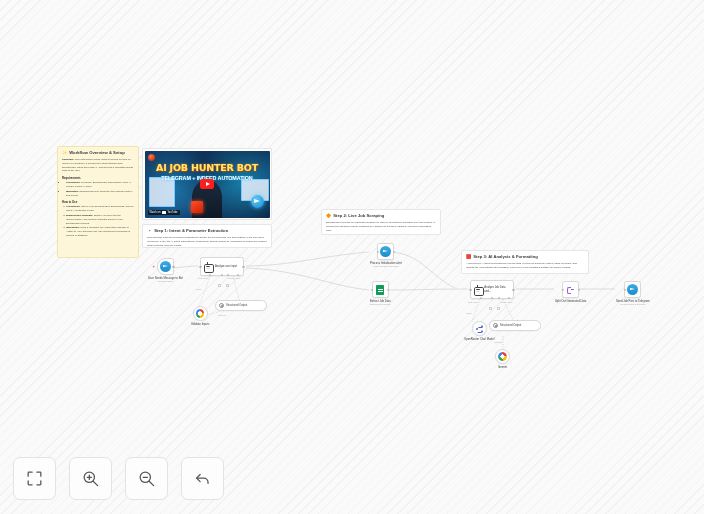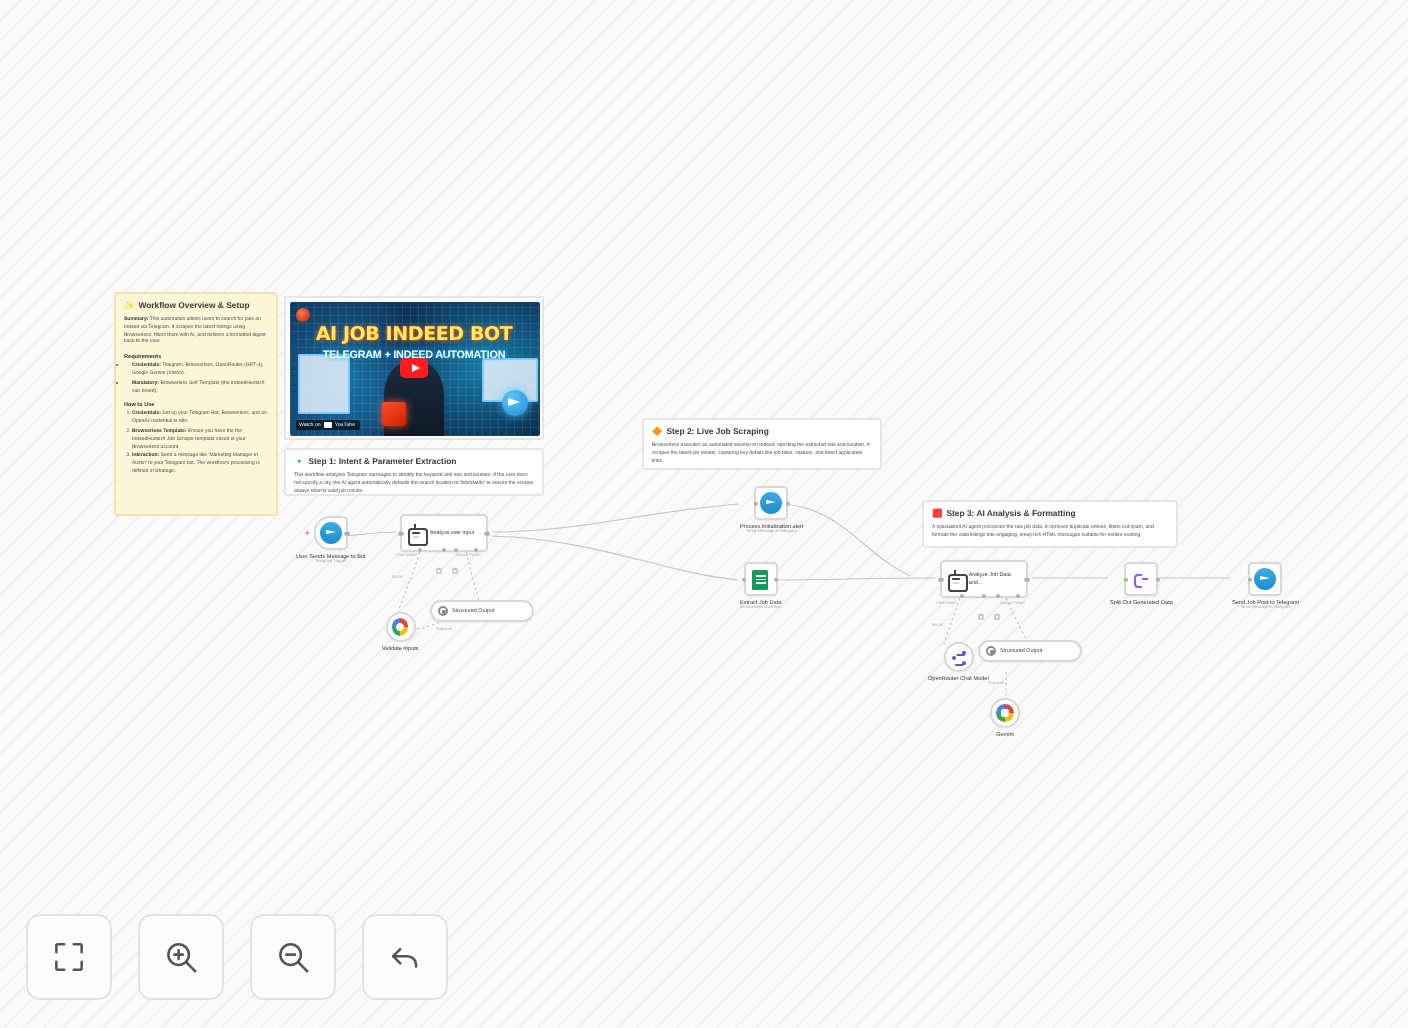--- a/index.html
+++ b/index.html
@@ -461,21 +461,21 @@
 
   <div id="video-card">
     <div id="video-thumb">
       <div class="vt-grid"></div>
       <div class="vt-logo"></div>
       <div class="vt-panel vt-p1"></div>
       <div class="vt-panel vt-p2"></div>
       <div class="vt-person"></div>
       <div class="vt-chip"></div>
       <div class="vt-tg-orb"></div>
-      <div class="vt-title">AI JOB INDEED BOT</div>
+      <div class="vt-title">AI JOB HUNTER BOT</div>
       <div class="vt-sub">TELEGRAM + INDEED AUTOMATION</div>
       <div class="vt-play"></div>
       <div class="vt-badge">
         <span>Watch on</span>
         <span class="vt-yt"></span>
         <span>YouTube</span>
       </div>
     </div>
   </div>
 

